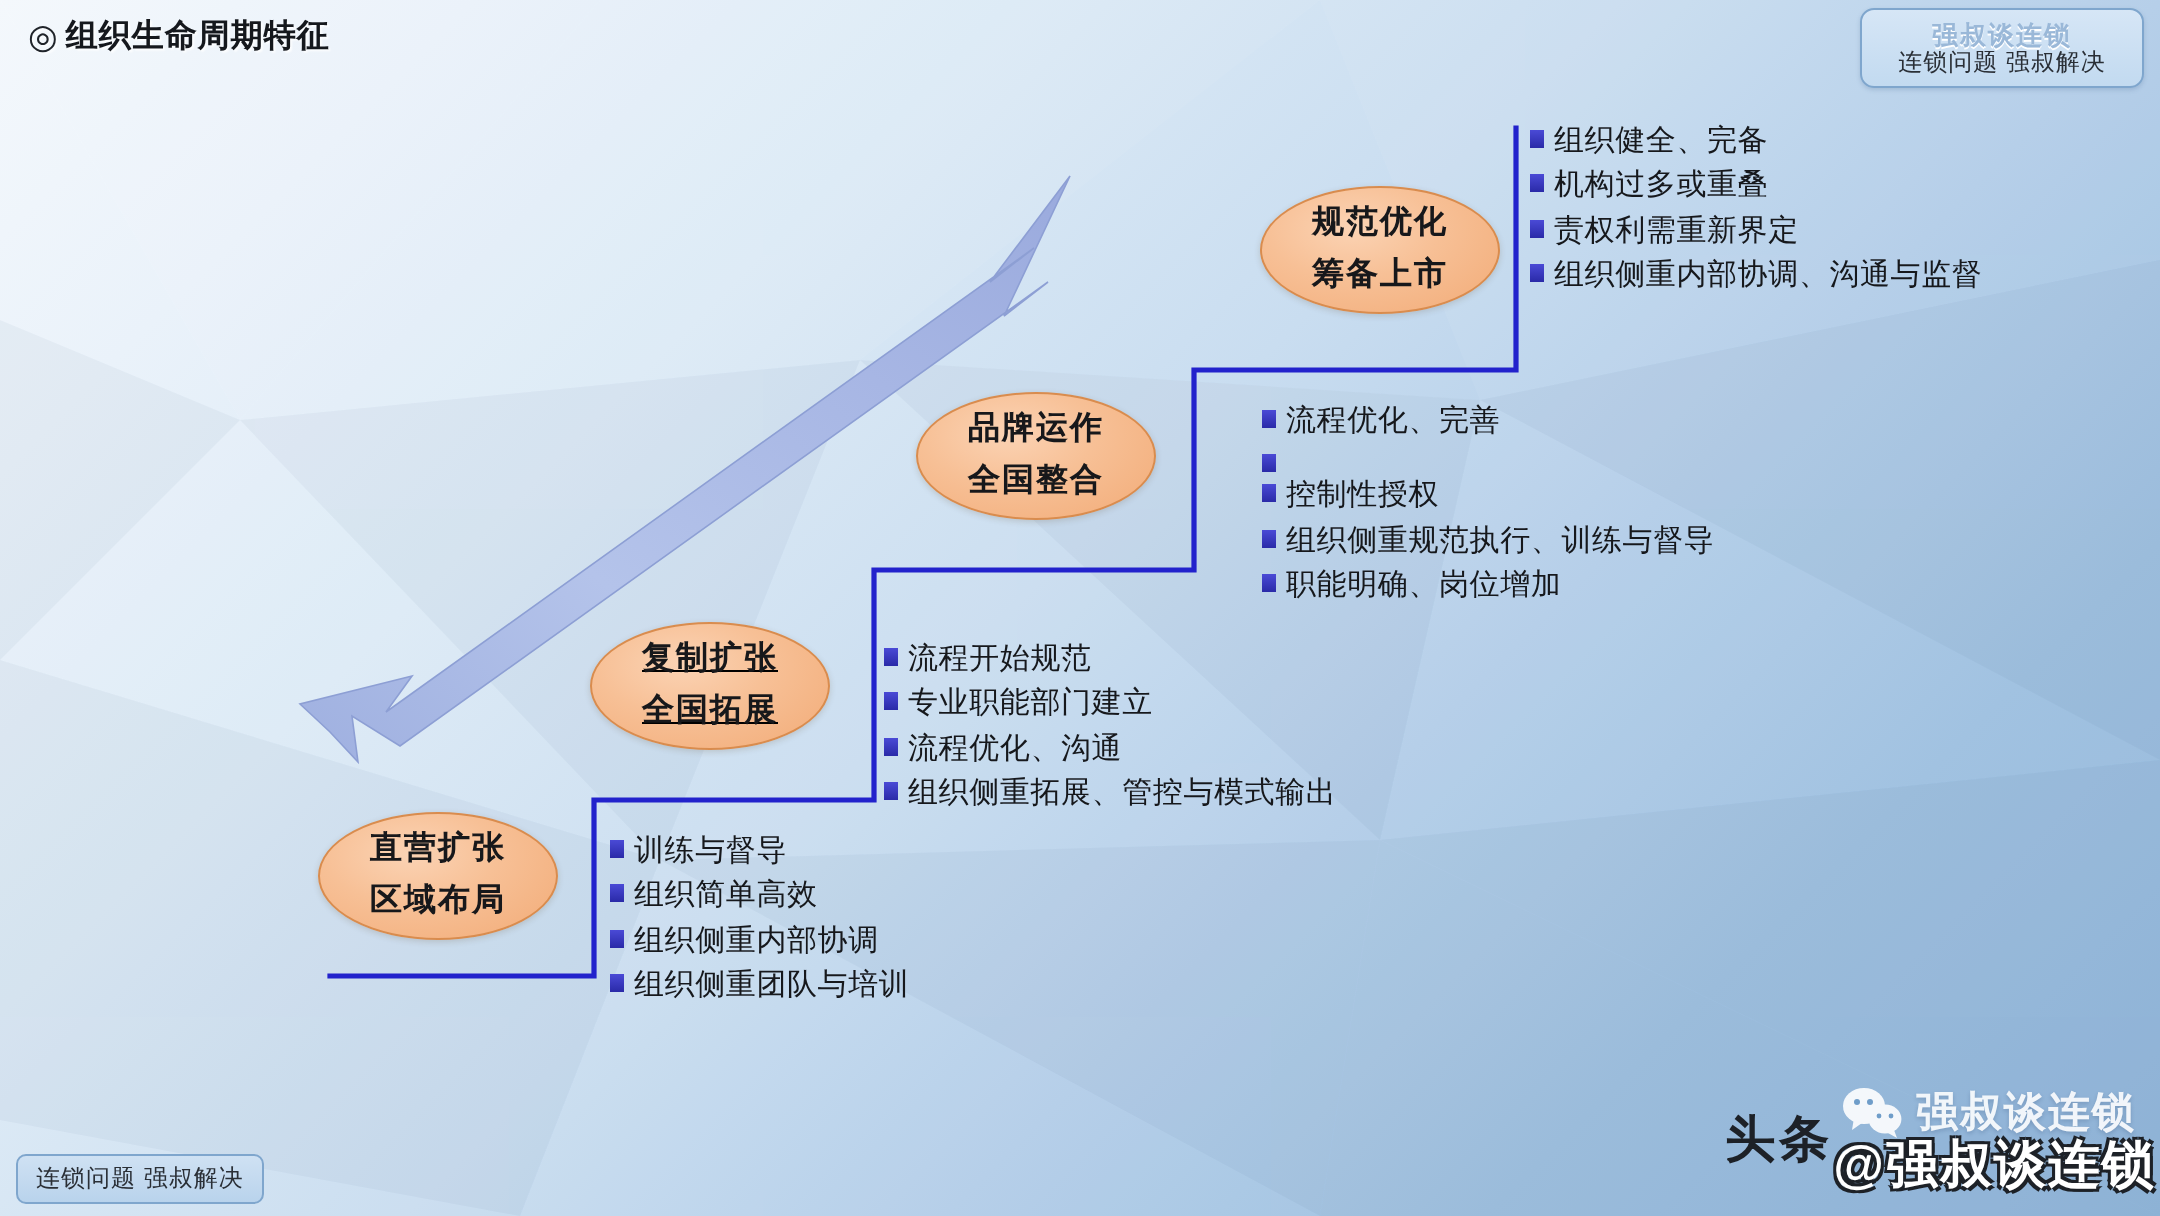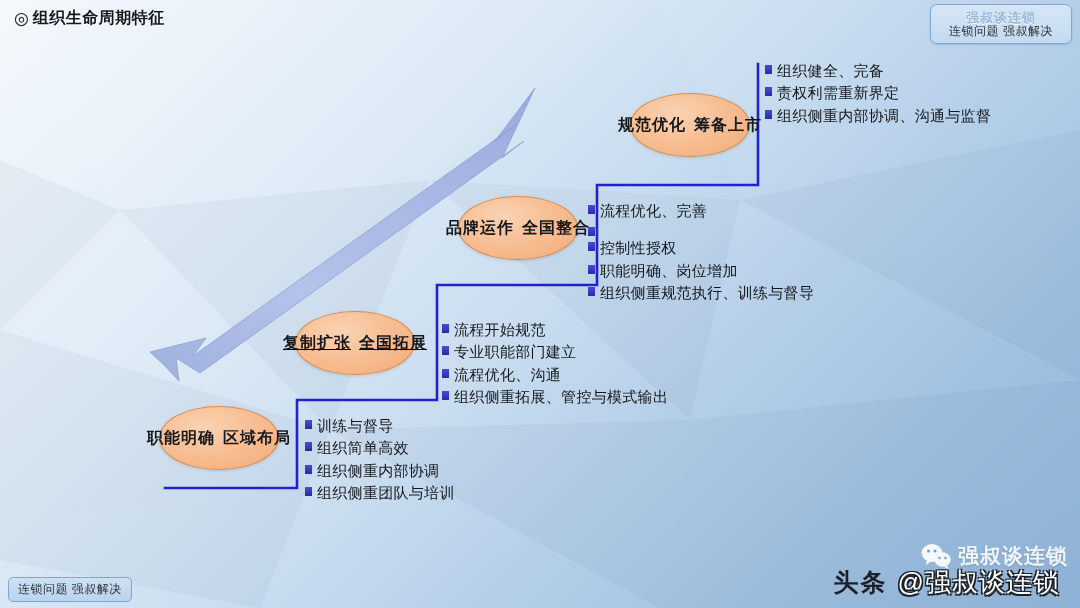--- a/index.html
+++ b/index.html
@@ -126,21 +126,21 @@
 
   
   .ellipse {
     position: absolute;
     z-index: 8;
     border-radius: 50%;
     background: radial-gradient(ellipse at 38% 32%, #fbd3b4 0%, #f7c096 42%, #f2ab77 100%);
     border: 1px solid #d98c4e;
     box-shadow: 0 1px 3px rgba(90,60,30,.18);
     display: flex;
-    flex-direction: row;
+    flex-direction: column;
     align-items: center;
     justify-content: center;
     gap: 8px;
   }
   .ellipse span {
     font-size: 16px;
     font-weight: bold;
     color: #17181b;
     line-height: 1.15;
     letter-spacing: 1px;
@@ -186,43 +186,43 @@
   .wm-wechat .wm-label {
     font-size: 21px;
     font-weight: bold;
     color: #ffffff;
     opacity: .88;
     letter-spacing: 1px;
     text-shadow: 0 1px 2px rgba(60,90,130,.35);
   }
   .wm-toutiao {
     position: absolute;
-    right: 20px;
+    right: 2px;
     bottom: 8px;
     display: flex;
-    align-items: center;
-    gap: 10px;
+    gap: 0;
     z-index: 13;
   }
   .wm-toutiao .tt-brand {
     font-size: 25px;
     font-weight: bold;
     color: #1d2127;
     letter-spacing: 2px;
   }
   .wm-toutiao .tt-handle {
     font-size: 26px;
-    font-weight: normal;
+    font-weight: bold;
     color: #ffffff;
     letter-spacing: 1px;
     text-shadow:
       -1.5px -1.5px 0 #1d2127,
        1.5px -1.5px 0 #1d2127,
       -1.5px  1.5px 0 #1d2127,
        1.5px  1.5px 0 #1d2127;
+    margin-top: 12px;
   }
 </style>
 </head>
 <body>
 
 <div id="slide">
 
   <svg id="facets" viewBox="0 0 1080 608" preserveAspectRatio="none">
     <g fill="#ffffff" opacity="0.055">
       <polygon points="0,0 300,0 120,210"></polygon>
@@ -291,51 +291,55 @@
     <span>规范优化</span>
     <span>筹备上市</span>
   </div>
   <div class="bullets" style="left:765px; top:60px;">
     <div class="bullet">
       <span class="mark"></span>
       <span class="txt">组织健全、完备</span>
     </div>
     <div class="bullet">
       <span class="mark"></span>
+      <span class="txt">机构过多或重叠</span>
+    </div>
+    <div class="bullet">
+      <span class="mark"></span>
       <span class="txt">责权利需重新界定</span>
     </div>
     <div class="bullet">
       <span class="mark"></span>
       <span class="txt">组织侧重内部协调、沟通与监督</span>
     </div>
   </div>
 
   <div class="ellipse" style="left:458px; top:196px; width:118px; height:62px;">
     <span>品牌运作</span>
     <span>全国整合</span>
   </div>
-  <div class="bullets" style="left:588px; top:200px;">
+  <div class="bullets" style="left:631px; top:200px;">
     <div class="bullet">
       <span class="mark"></span>
       <span class="txt">流程优化、完善</span>
     </div>
     <div class="bullet">
       <span class="mark"></span>
     </div>
     <div class="bullet">
       <span class="mark"></span>
       <span class="txt">控制性授权</span>
     </div>
     <div class="bullet">
       <span class="mark"></span>
+      <span class="txt">组织侧重规范执行、训练与督导</span>
+    </div>
+    <div class="bullet">
+      <span class="mark"></span>
       <span class="txt">职能明确、岗位增加</span>
-    </div>
-    <div class="bullet">
-      <span class="mark"></span>
-      <span class="txt">组织侧重规范执行、训练与督导</span>
     </div>
   </div>
 
   <div class="ellipse" style="left:295px; top:311px; width:118px; height:62px;text-decoration:underline;">
     <span>复制扩张</span>
     <span>全国拓展</span>
   </div>
   <div class="bullets" style="left:442px; top:319px;">
     <div class="bullet">
       <span class="mark"></span>
@@ -349,21 +353,21 @@
       <span class="mark"></span>
       <span class="txt">流程优化、沟通</span>
     </div>
     <div class="bullet">
       <span class="mark"></span>
       <span class="txt">组织侧重拓展、管控与模式输出</span>
     </div>
   </div>
 
   <div class="ellipse" style="left:159px; top:406px; width:118px; height:62px;">
-    <span>职能明确</span>
+    <span>直营扩张</span>
     <span>区域布局</span>
   </div>
   <div class="bullets" style="left:305px; top:415px;">
     <div class="bullet">
       <span class="mark"></span>
       <span class="txt">训练与督导</span>
     </div>
     <div class="bullet">
       <span class="mark"></span>
       <span class="txt">组织简单高效</span>

